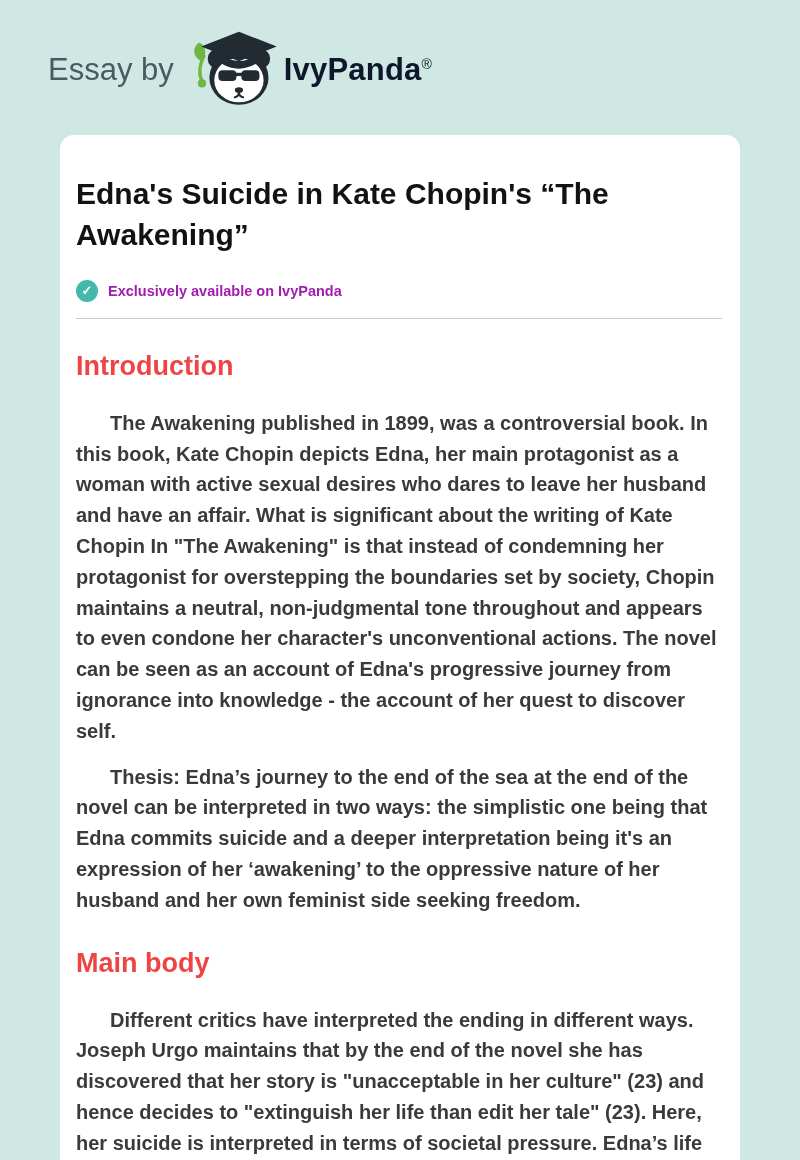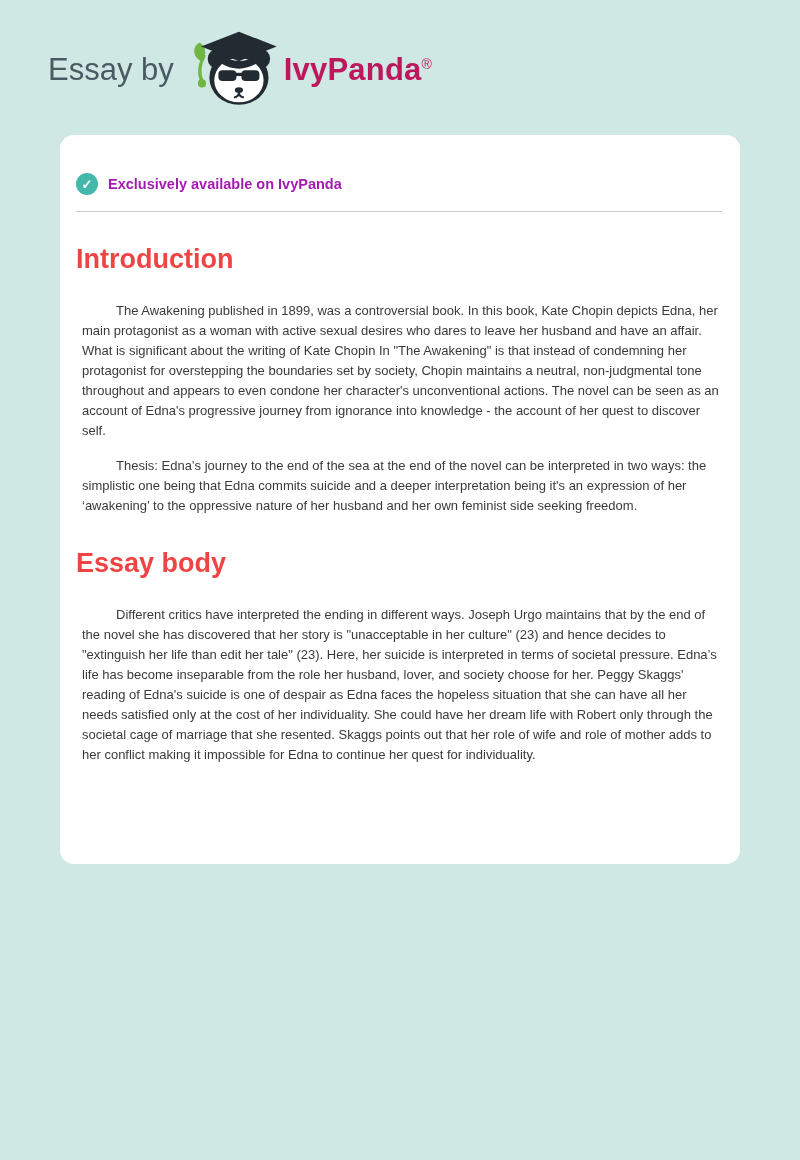--- a/index.html
+++ b/index.html
@@ -24,21 +24,21 @@
     color: #4a5a63;
     margin-right: 10px;
   }
   .logo-wrap {
     display: inline-flex;
     align-items: center;
   }
   .brand {
     font-size: 31px;
     font-weight: 700;
-    color: #be185d;
+    color: #0f172a;
     letter-spacing: 0.2px;
   }
   .brand sup {
     font-size: 14px;
     font-weight: 400;
   }
   .card {
     background: #ffffff;
     margin: 0 60px 40px 60px;
     border-radius: 14px;
@@ -80,25 +80,26 @@
     border-top: 1px solid #cccccc;
     margin: 0 0 10px 0;
   }
   h2.section-heading {
     font-size: 27px;
     font-weight: 700;
     color: #ef4444;
     margin: 32px 0 26px 0;
   }
   p.body-paragraph {
-    font-size: 13px;
+    font-size: 20px;
     line-height: 1.54;
     color: #3a3a3a;
-    margin: 0 0 15px 6px;
+    margin: 0 0 15px 0;
     text-indent: 34px;
+    font-weight: bold;
   }
 </style>
 </head>
 <body>
 
 <header class="page-header">
   <span class="essay-by">Essay by</span>
   <span class="logo-wrap">
     <svg viewBox="0 0 112 96" width="92" height="79" aria-hidden="true">
 
@@ -121,31 +122,32 @@
       <path d="M62 76 q 0 5 6 6 M62 76 q 0 5 -6 6" stroke="#222b31" stroke-width="2.5" fill="none"></path>
 
       <polygon points="62,2 108,20 62,38 16,20" fill="#222b31"></polygon>
       <path d="M41 31 q 21 13 42 0 l 0 10 q -21 12 -42 0 z" fill="#222b31"></path>
     </svg>
   </span>
   <span class="brand"><span>IvyPanda</span><sup>®</sup></span>
 </header>
 
 <main class="card">
+  <h1 class="essay-title">Edna's Suicide in Kate Chopin's “The Awakening”</h1>
 
   <div class="badge-row">
     <span class="check-circle">✓</span>
     <span class="badge-label">Exclusively available on IvyPanda</span>
   </div>
 
   <hr class="divider">
 
   <section>
     <h2 class="section-heading">Introduction</h2>
     <p class="body-paragraph">The Awakening published in 1899, was a controversial book. In this book, Kate Chopin depicts Edna, her main protagonist as a woman with active sexual desires who dares to leave her husband and have an affair. What is significant about the writing of Kate Chopin In "The Awakening" is that instead of condemning her protagonist for overstepping the boundaries set by society, Chopin maintains a neutral, non-judgmental tone throughout and appears to even condone her character's unconventional actions. The novel can be seen as an account of Edna's progressive journey from ignorance into knowledge - the account of her quest to discover self.</p>
     <p class="body-paragraph">Thesis: Edna’s journey to the end of the sea at the end of the novel can be interpreted in two ways: the simplistic one being that Edna commits suicide and a deeper interpretation being it's an expression of her ‘awakening’ to the oppressive nature of her husband and her own feminist side seeking freedom.</p>
   </section>
 
   <section>
-    <h2 class="section-heading">Essay body</h2>
+    <h2 class="section-heading">Main body</h2>
     <p class="body-paragraph">Different critics have interpreted the ending in different ways. Joseph Urgo maintains that by the end of the novel she has discovered that her story is "unacceptable in her culture" (23) and hence decides to "extinguish her life than edit her tale" (23). Here, her suicide is interpreted in terms of societal pressure. Edna’s life has become inseparable from the role her husband, lover, and society choose for her. Peggy Skaggs' reading of Edna's suicide is one of despair as Edna faces the hopeless situation that she can have all her needs satisfied only at the cost of her individuality. She could have her dream life with Robert only through the societal cage of marriage that she resented. Skaggs points out that her role of wife and role of mother adds to her conflict making it impossible for Edna to continue her quest for individuality.</p>
   </section>
 </main>
 
 </body></html>

